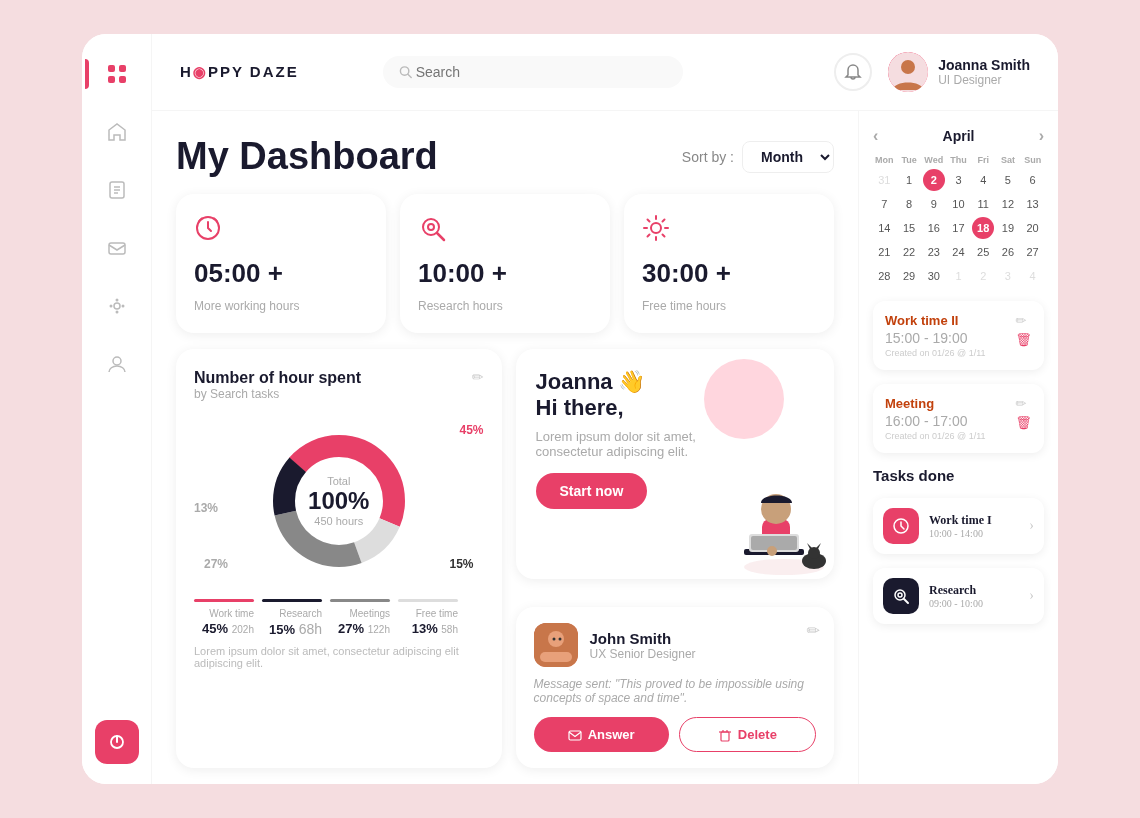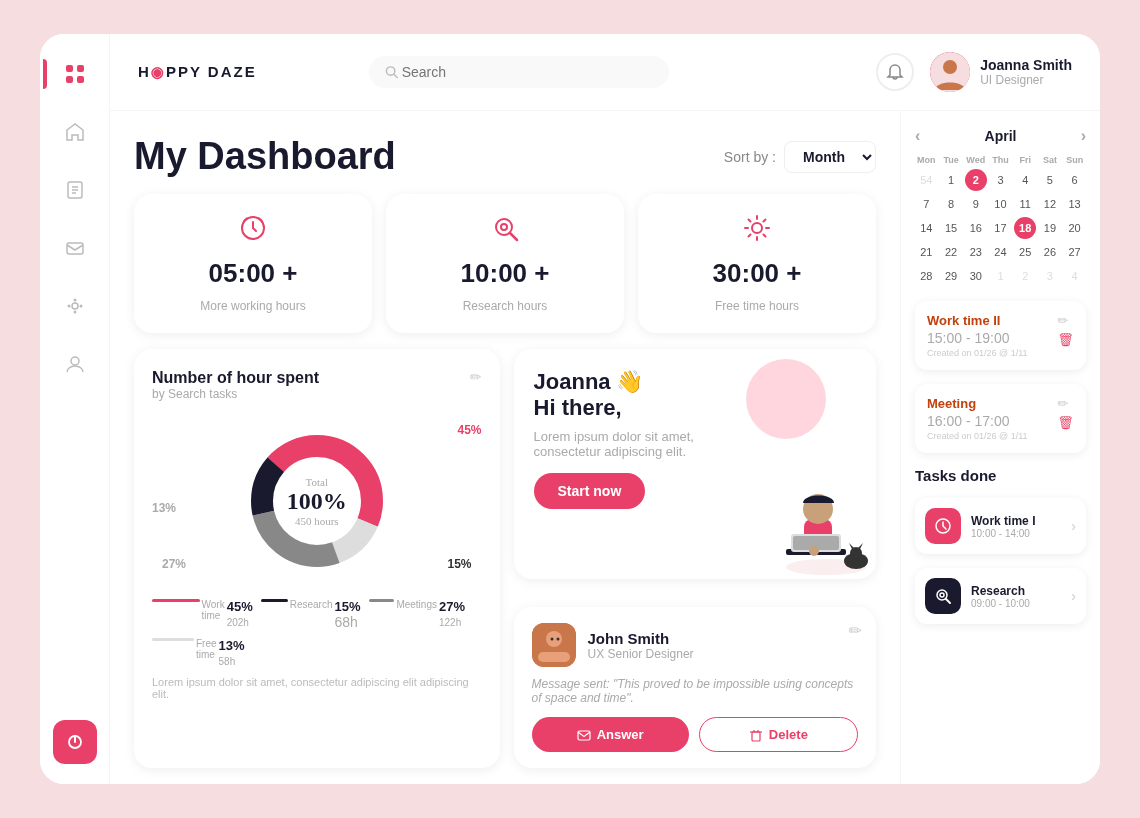--- a/index.html
+++ b/index.html
@@ -6,21 +6,21 @@
     body {
       background: #f5dde0;
       font-family: 'Segoe UI', Arial, sans-serif;
       width: 1140px;
       height: 818px;
       display: flex;
       align-items: center;
       justify-content: center;
     }
     .app-wrapper {
-      width: 1060px;
+      width: 976px;
       height: 750px;
       background: #fff;
       border-radius: 24px;
       display: flex;
       overflow: hidden;
       position: relative;
     }
     
     .sidebar {
       width: 70px;
@@ -204,21 +204,20 @@
     }
     .stat-card {
       flex: 1;
       background: #fff;
       border-radius: 18px;
       padding: 20px 18px;
       box-shadow: 0 2px 12px rgba(0,0,0,0.07);
       display: flex;
       flex-direction: column;
       gap: 10px;
-      text-align: center;
     }
     .stat-icon {
       font-size: 24px;
       color: #e84068;
     }
     .stat-value {
       font-size: 26px;
       font-weight: 800;
       color: #1a1a2e;
     }
@@ -251,40 +250,40 @@
       position: relative;
       margin: 10px 0;
     }
     .donut-svg { width: 160px; height: 160px; }
     .donut-center {
       position: absolute;
       text-align: center;
       top: 50%;
       left: 50%;
       transform: translate(-50%, -50%);
-      font-family: Liberation Serif, serif;
     }
     .donut-center .total-label { font-size: 11px; color: #aaa; }
     .donut-center .total-pct { font-size: 24px; font-weight: 800; color: #1a1a2e; }
     .donut-center .total-hours { font-size: 11px; color: #aaa; }
     .donut-label-45 { position: absolute; top: 2px; right: 0; font-size: 12px; font-weight: 700; color: #e84068; }
     .donut-label-13 { position: absolute; left: 0; top: 50%; font-size: 12px; font-weight: 700; color: #aaa; }
     .donut-label-27 { position: absolute; bottom: 10px; left: 10px; font-size: 12px; font-weight: 700; color: #aaa; }
     .donut-label-15 { position: absolute; bottom: 10px; right: 10px; font-size: 12px; font-weight: 700; color: #333; }
     .stats-legend {
       display: flex;
       gap: 8px;
       flex-wrap: wrap;
       margin-top: 8px;
     }
     .legend-item {
       display: flex;
-      flex-direction: row;
+      flex-direction: column;
       gap: 2px;
       min-width: 60px;
+      align-items: flex-end;
     }
     .legend-bar { height: 3px; border-radius: 2px; width: 100%; margin-bottom: 4px; }
     .legend-title { font-size: 10px; color: #aaa; }
     .legend-val { font-size: 13px; font-weight: 700; color: #1a1a2e; }
     .hours-desc { font-size: 11px; color: #bbb; margin-top: 8px; }
     
     .hi-card {
       flex: 1.1;
       background: #fff;
       border-radius: 18px;
@@ -405,20 +404,21 @@
     .tasks-title { font-size: 15px; font-weight: 800; color: #1a1a2e; }
     .task-item {
       background: #fff;
       border-radius: 12px;
       padding: 10px 10px;
       box-shadow: 0 2px 10px rgba(0,0,0,0.07);
       display: flex;
       align-items: center;
       gap: 10px;
       cursor: pointer;
+      font-family: Liberation Serif, serif;
     }
     .task-icon {
       width: 36px; height: 36px; border-radius: 10px;
       background: #e84068;
       display: flex; align-items: center; justify-content: center;
       color: #fff; font-size: 16px; flex-shrink: 0;
     }
     .task-icon.dark { background: #1a1a2e; }
     .task-info { flex: 1; }
     .task-name { font-size: 12px; font-weight: 700; color: #1a1a2e; }
@@ -728,21 +728,21 @@
           </div>
           <div class="cal-grid">
             <div class="cal-day-name">Mon</div>
             <div class="cal-day-name">Tue</div>
             <div class="cal-day-name">Wed</div>
             <div class="cal-day-name">Thu</div>
             <div class="cal-day-name">Fri</div>
             <div class="cal-day-name">Sat</div>
             <div class="cal-day-name">Sun</div>
 
-            <div class="cal-day other-month">54</div>
+            <div class="cal-day other-month">31</div>
             <div class="cal-day">1</div>
             <div class="cal-day today">2</div>
             <div class="cal-day">3</div>
             <div class="cal-day">4</div>
             <div class="cal-day">5</div>
             <div class="cal-day">6</div>
 
             <div class="cal-day">7</div>
             <div class="cal-day">8</div>
             <div class="cal-day">9</div>

